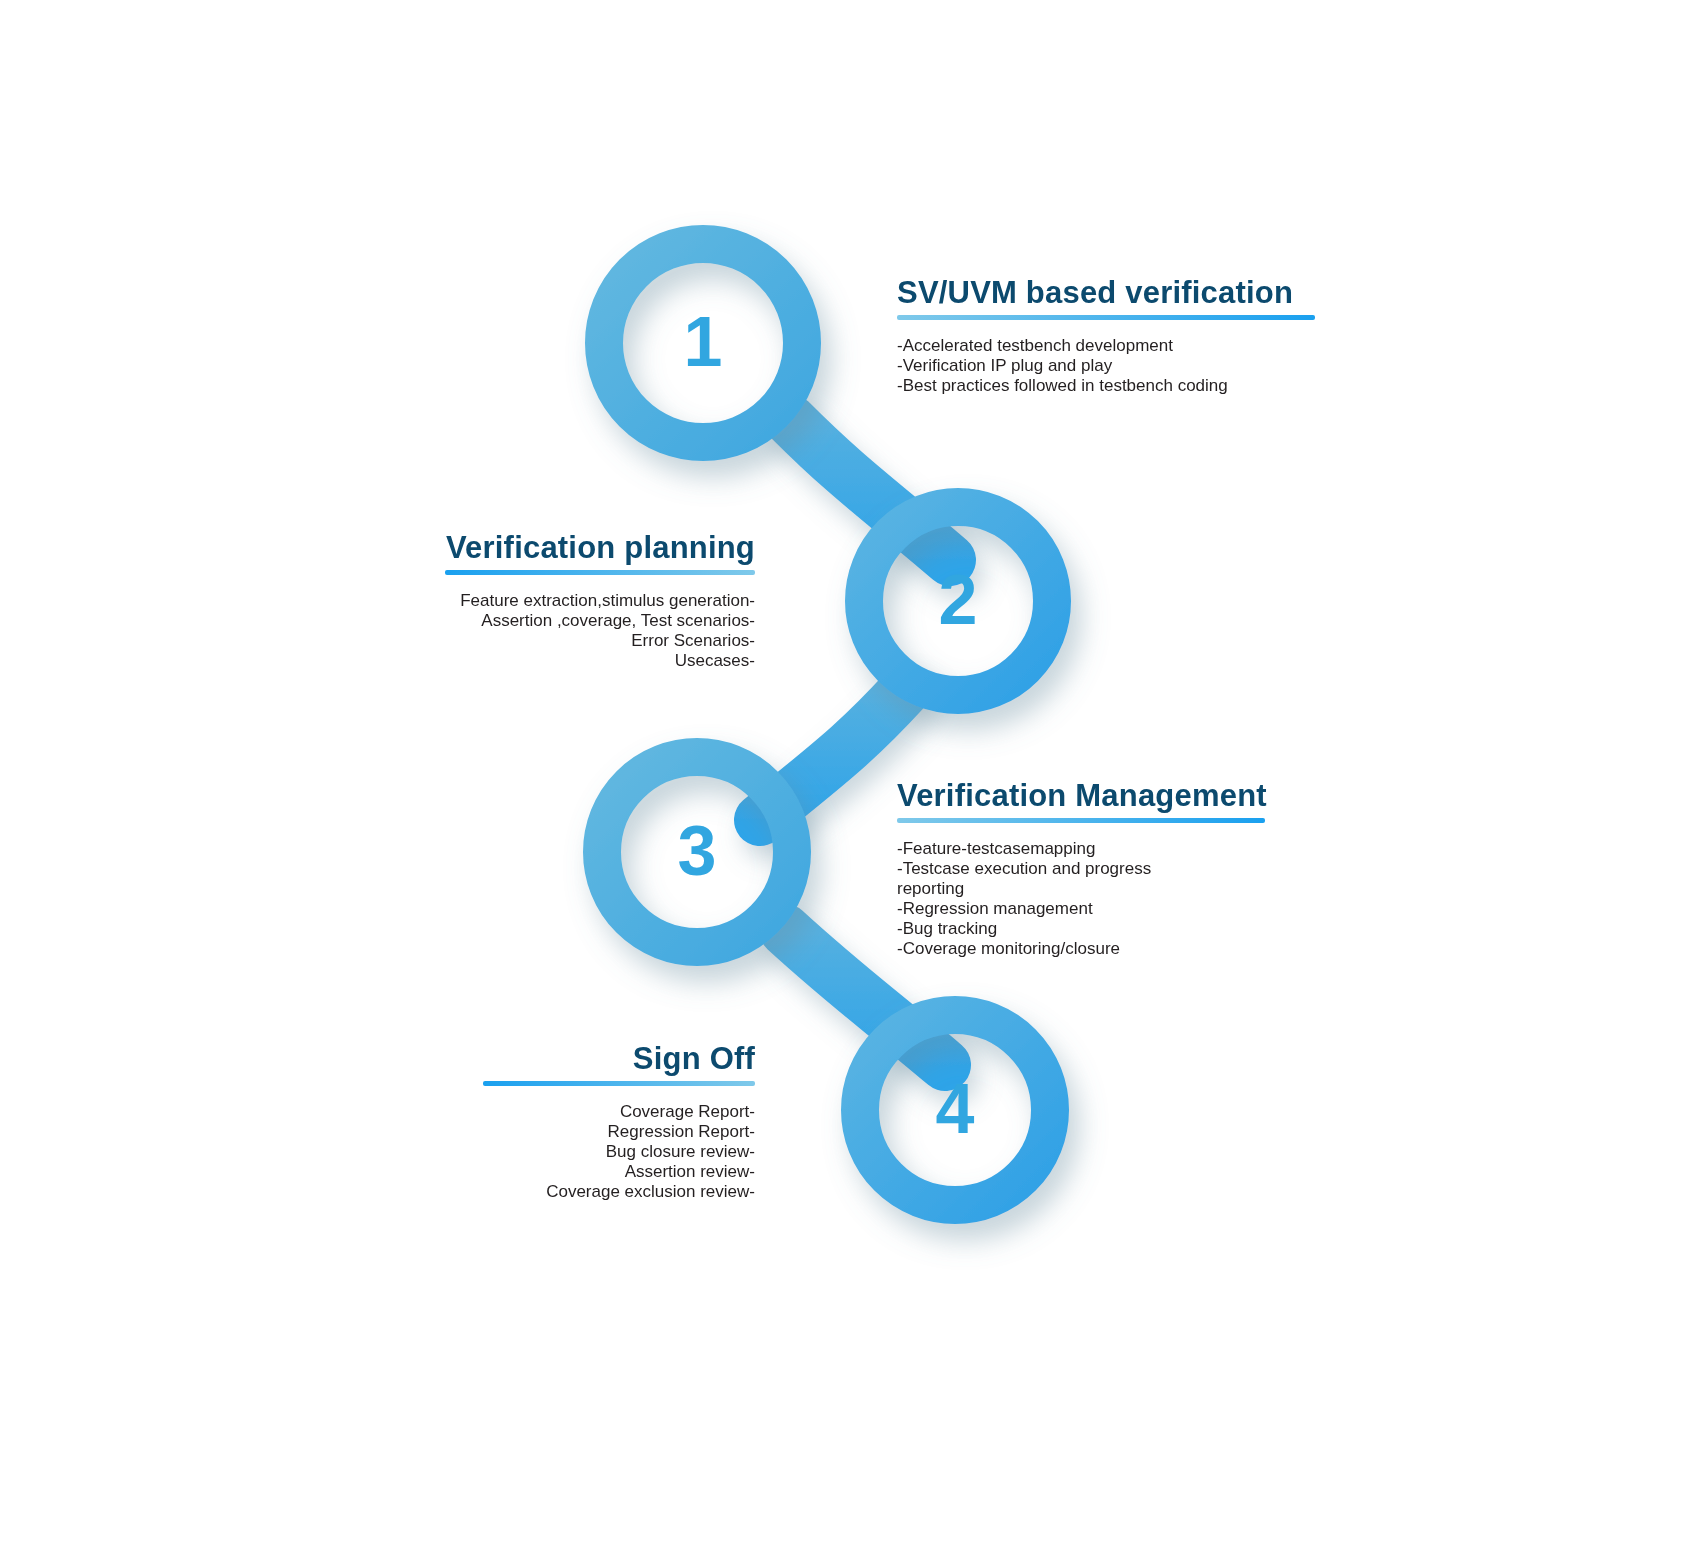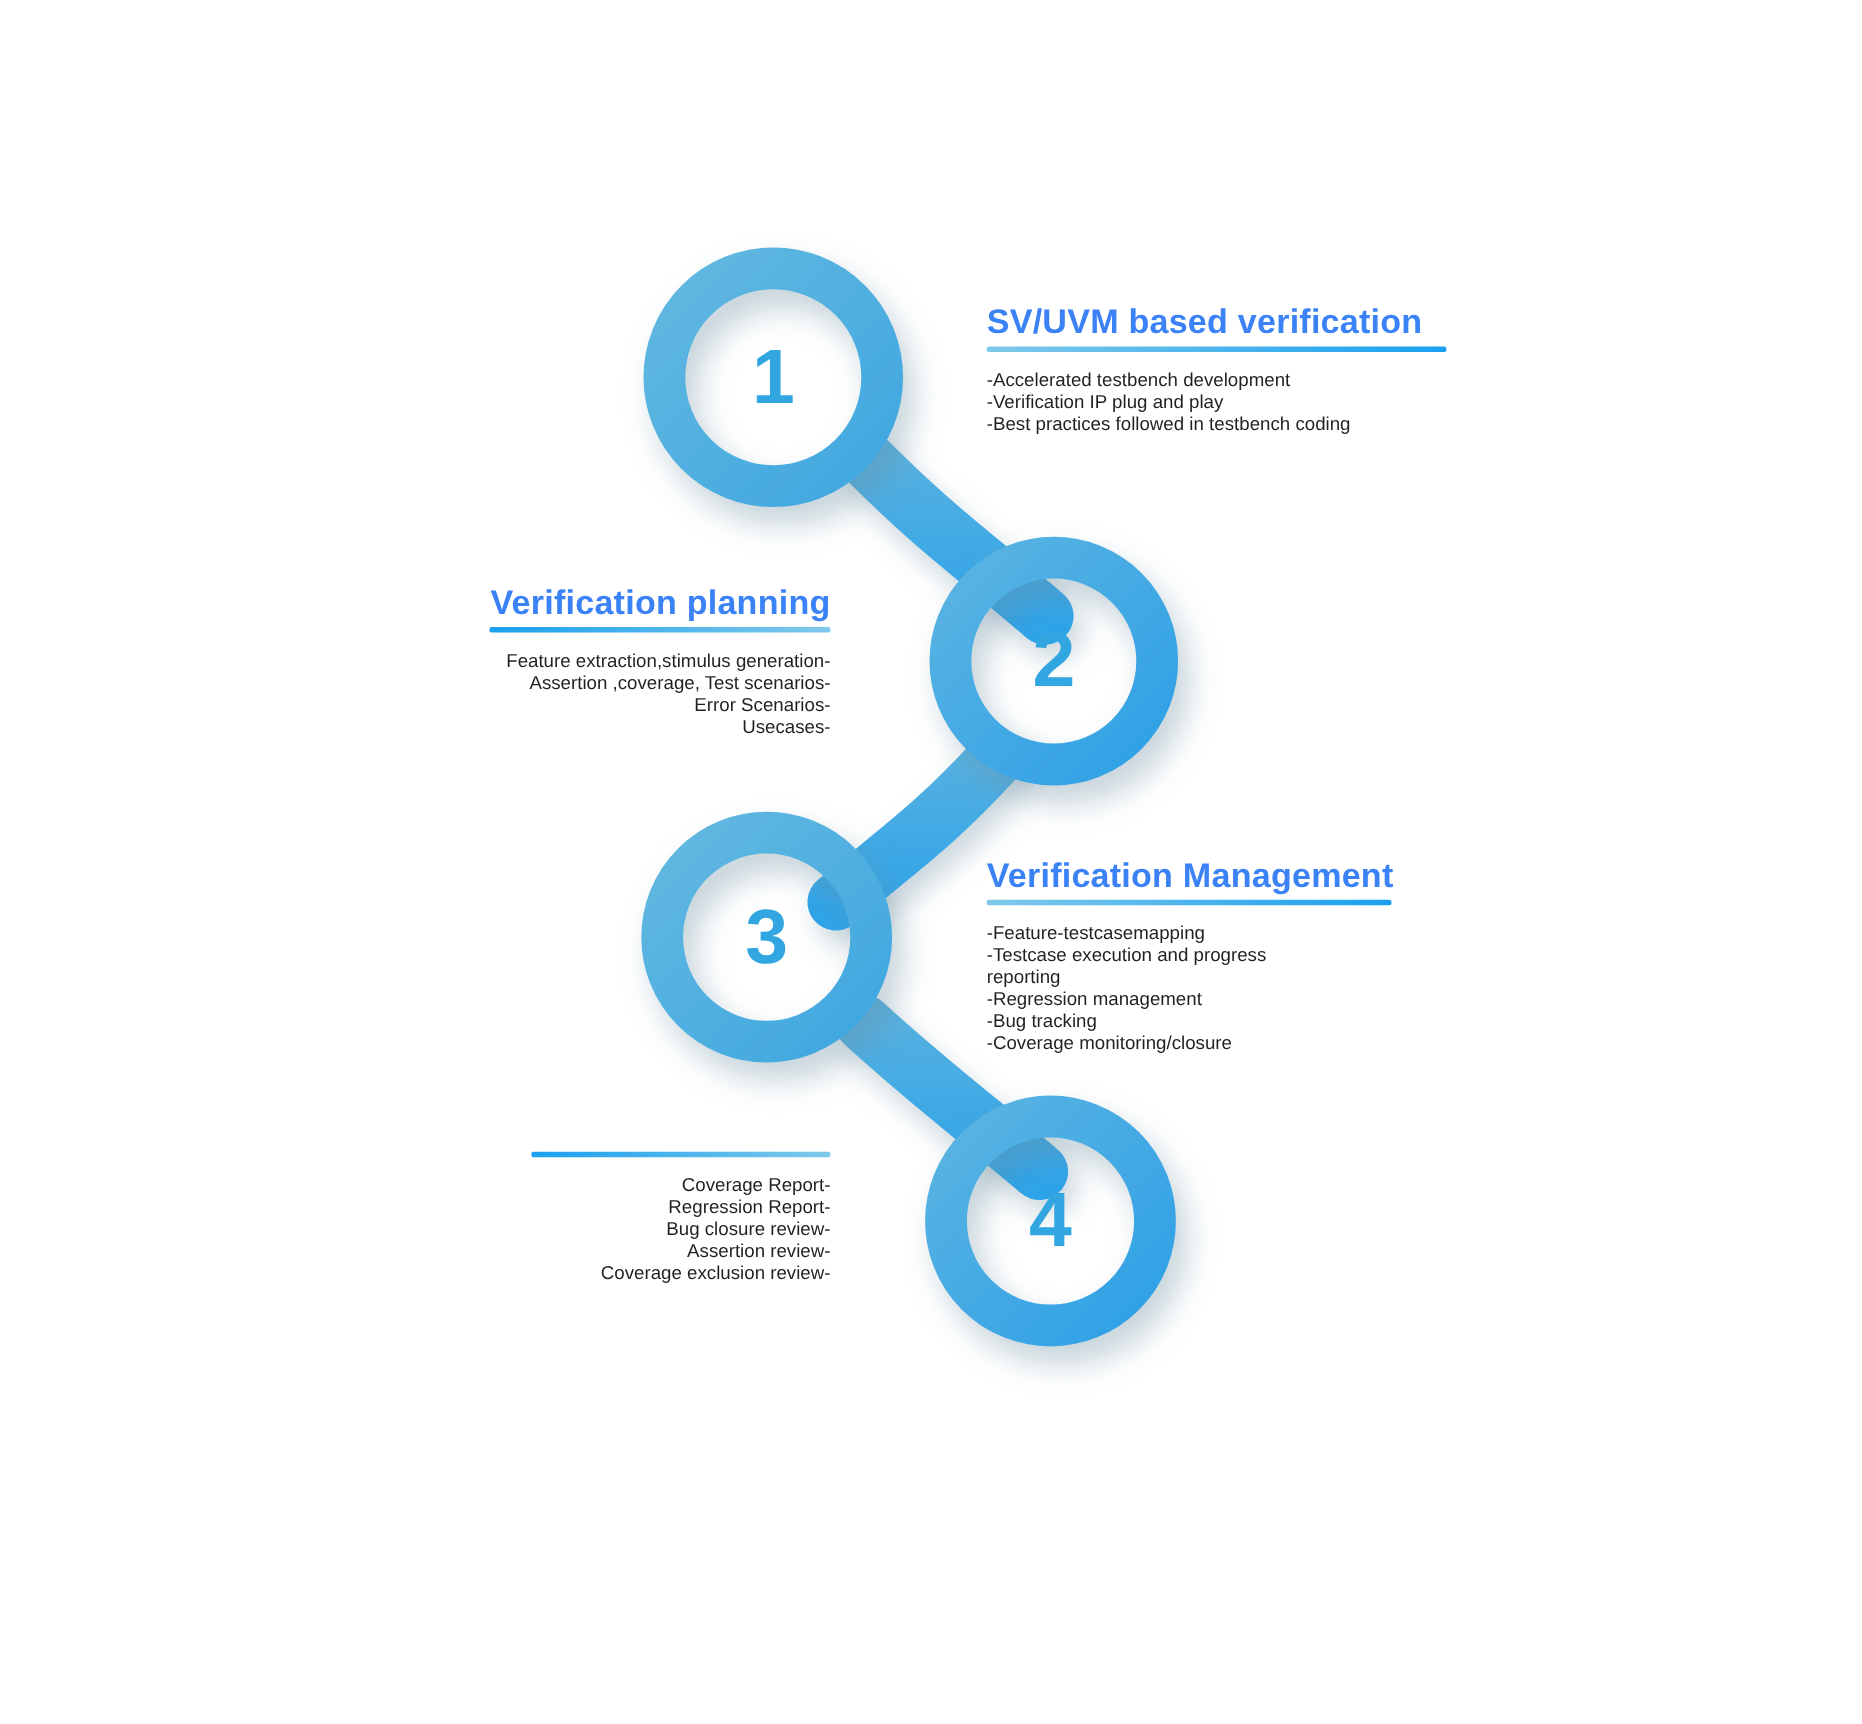--- a/index.html
+++ b/index.html
@@ -31,21 +31,21 @@
     font-weight: bold;
     font-family: "Liberation Sans", sans-serif;
     line-height: 1;
     text-align: center;
     width: 120px;
   }
   .txtblock {
     position: absolute;
   }
   .txtblock .heading {
-    color: #3b82f6;
+    color: #0c4a6e;
     font-size: 31px;
     font-weight: bold;
     font-family: "Liberation Sans", sans-serif;
     line-height: 1.1;
     white-space: nowrap;
     letter-spacing: 0.2px;
   }
   .rule {
     height: 5px;
     margin-top: 5px;
@@ -151,20 +151,21 @@
     <div class="rule right-grad" style="width:368px;"></div>
     <div class="body">-Feature-testcasemapping
 -Testcase execution and progress
 reporting
 -Regression management
 -Bug tracking
 -Coverage monitoring/closure</div>
   </div>
 
   <div class="txtblock align-right" style="left:230px; top:1042px; width:525px;">
+    <div class="heading">Sign Off</div>
     <div class="rule left-grad" style="width:272px; margin-left:253px;"></div>
     <div class="body">Coverage Report-
 Regression Report-
 Bug closure review-
 Assertion review-
 Coverage exclusion review-</div>
   </div>
 
 </div>
 

